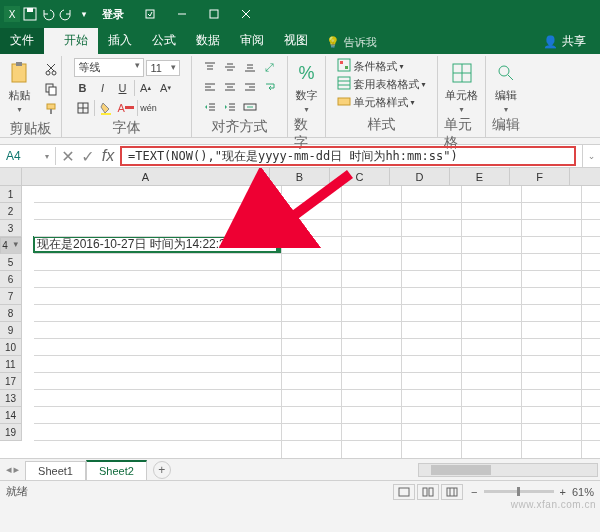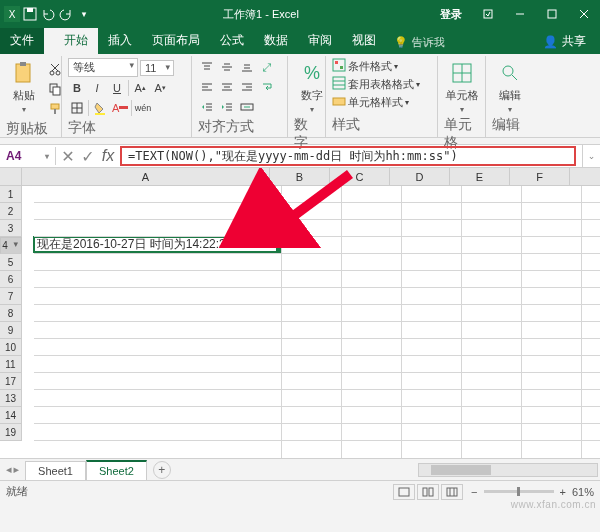--- a/index.html
+++ b/index.html
@@ -9,32 +9,32 @@
 .titlebar .center { flex:1; text-align:center; }
 .titlebar .right { display:flex; align-items:center; }
 .win-btn { width:32px; height:28px; display:flex; align-items:center; justify-content:center; }
 .win-btn svg { width:10px; height:10px; }
 .tabs { height:26px; background:#0f6b3c; display:flex; align-items:flex-end; color:#fff; font-size:12px; }
 .tabs .tab { padding:4px 10px 5px; cursor:pointer; }
 .tabs .tab.active { background:#f3f3f3; color:#0f6b3c;padding-left:20px; }
 .tabs .tellme { flex:1; display:flex; align-items:center; gap:4px; padding:4px 8px; opacity:.8; font-size:11px; }
 .tabs .share { padding:4px 14px; font-size:12px; display:flex; align-items:center; gap:4px;}
 .ribbon { height:84px; background:#f3f3f3; display:flex; border-bottom:1px solid #d0d0d0; padding-top:2px;}
-.rgroup { border-right:1px solid #d0d0d0; padding:2px 6px 0; display:flex; flex-direction:column; align-items:flex-start; }
+.rgroup { border-right:1px solid #d0d0d0; padding:2px 6px 0; display:flex; flex-direction:column; align-items:center; }
 .rgroup .body { flex:1; display:flex; align-items:flex-start; gap:4px;}
 .rgroup .label { font-size:14px; color:#666; padding:2px 0 3px; }
 .btn-lg { width:36px; display:flex; flex-direction:column; align-items:center; font-size:11px; color:#444; gap:2px; padding-top:2px;}
 .btn-lg .ic { width:26px; height:26px; display:flex; align-items:center; justify-content:center;}
 .stack { display:flex; flex-direction:column; gap:2px; font-size:11px; color:#444;}
 .row { display:flex; gap:2px; align-items:center; }
 .sel { border:1px solid #c5c5c5; background:#fff; font-size:11px; padding:1px 16px 1px 4px; position:relative; }
 .sel:after { content:"▾"; position:absolute; right:3px; top:1px; font-size:9px; color:#666;}
 .ib { width:18px; height:18px; display:flex; align-items:center; justify-content:center; font-size:11px; color:#444; border:1px solid transparent;}
 .namebox-row { height:24px; display:flex; align-items:center; background:#fff; border-top:1px solid #d0d0d0; border-bottom:1px solid #d0d0d0; margin-top:6px;}
-.namebox { width:56px; border-right:1px solid #d0d0d0; font-size:12px; padding:2px 6px; color:#701a75; display:flex; align-items:center; justify-content:space-between;font-weight:bold;}
+.namebox { width:56px; border-right:1px solid #d0d0d0; font-size:12px; padding:2px 6px; color:#0f766e; display:flex; align-items:center; justify-content:space-between;}
 .namebox:after{content:"▾"; font-size:8px; color:#888;}
 .fbx { display:flex; align-items:center; padding:0 4px; gap:4px;}
 .fbx .ic{width:16px;height:16px;display:flex;align-items:center;justify-content:center;}
 .formula { flex:1; font-size:12px; padding:2px 6px; color:#333; font-family:Consolas,monospace; }
 .formula-wrap { flex:1; border:2px solid #d44; margin:1px 6px 1px 0; display:flex; align-items:center; height:20px;}
 .expand { width:18px; display:flex; align-items:center; justify-content:center; border-left:1px solid #d0d0d0; height:100%; color:#888; font-size:9px;}
 .grid-area { position:relative; background:#fff; height:290px; overflow:hidden;}
 .colhead { position:absolute; top:0; left:22px; right:0; height:18px; display:flex; background:#e6e6e6; border-bottom:1px solid #ccc;}
 .colhead .ch { border-right:1px solid #ccc; font-size:11px; color:#333; display:flex; align-items:center; justify-content:center;}
 .rowhead { position:absolute; top:18px; left:0; width:22px; background:#e6e6e6; border-right:1px solid #ccc;}
@@ -91,21 +91,20 @@
         </div>
       <div class="q">
           <svg viewBox="0 0 16 16">
             <path d="M6 4 A5 5 0 1 0 12 8" fill="none" stroke="#fff"></path>
             <path d="M12 4 L12 8 L8 8" fill="none" stroke="#fff"></path>
           </svg>
         </div>
       <div class="q" style="color:#fff;font-size:9px;">▾</div>
     </div>
   </div>
-  <div class="center">工作簿1 - Excel</div>
   <div class="right">
     <div style="padding:0 10px;font-weight:bold;">登录</div>
     <div class="win-btn">
         <svg viewBox="0 0 10 10">
           <rect x="1" y="1" width="8" height="8" fill="none" stroke="#fff"></rect>
           <path d="M3 5 L5 7 L7 3" fill="none" stroke="#fff"></path>
         </svg>
       </div>
     <div class="win-btn">
         <svg viewBox="0 0 10 10">
@@ -123,21 +122,20 @@
           <line x1="9" y1="1" x2="1" y2="9" stroke="#fff"></line>
         </svg>
       </div>
   </div>
 </div>
 
 <div class="tabs">
   <div class="tab" style="background:#0a5a32;">文件</div>
   <div class="tab active">开始</div>
   <div class="tab">插入</div>
-  <div class="tab">页面布局</div>
   <div class="tab">公式</div>
   <div class="tab">数据</div>
   <div class="tab">审阅</div>
   <div class="tab">视图</div>
   <div class="tellme">
       <span>💡</span>
       <span>告诉我</span>
     </div>
   <div class="share">
       <span>👤</span>

